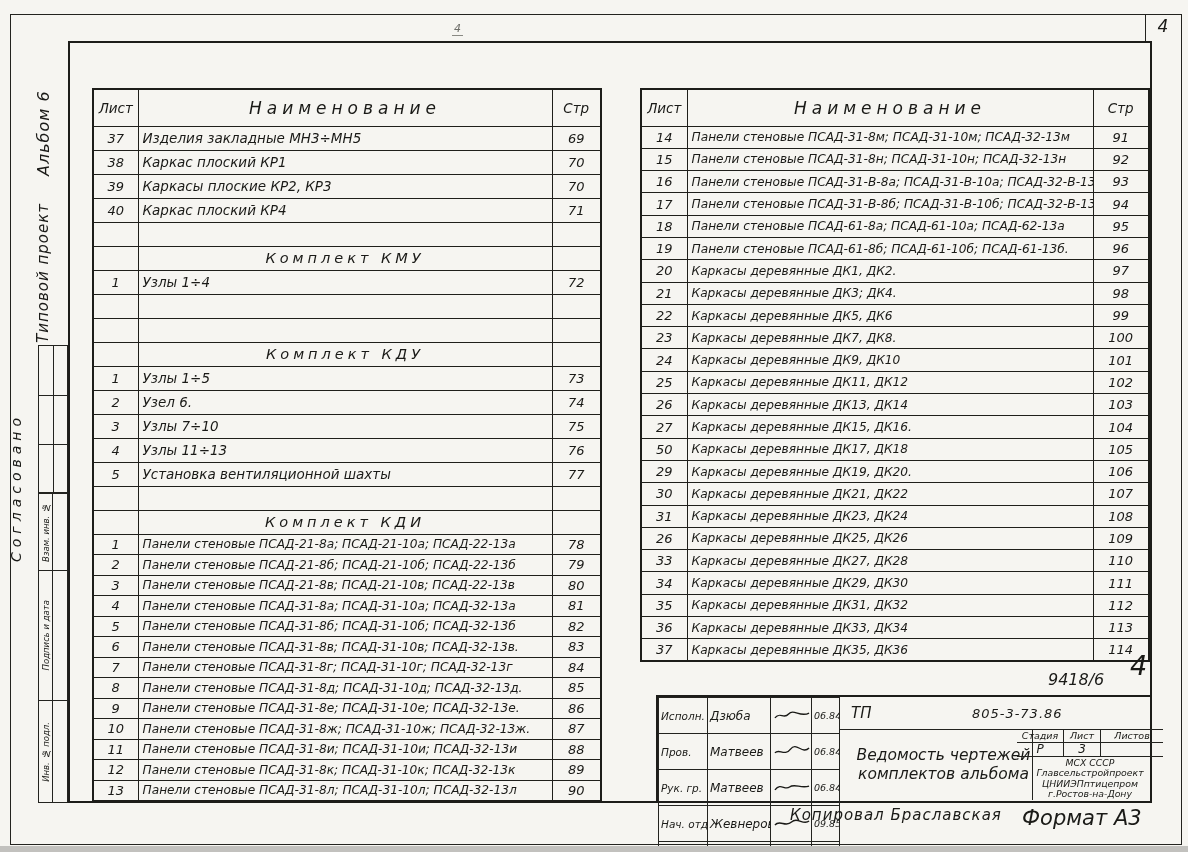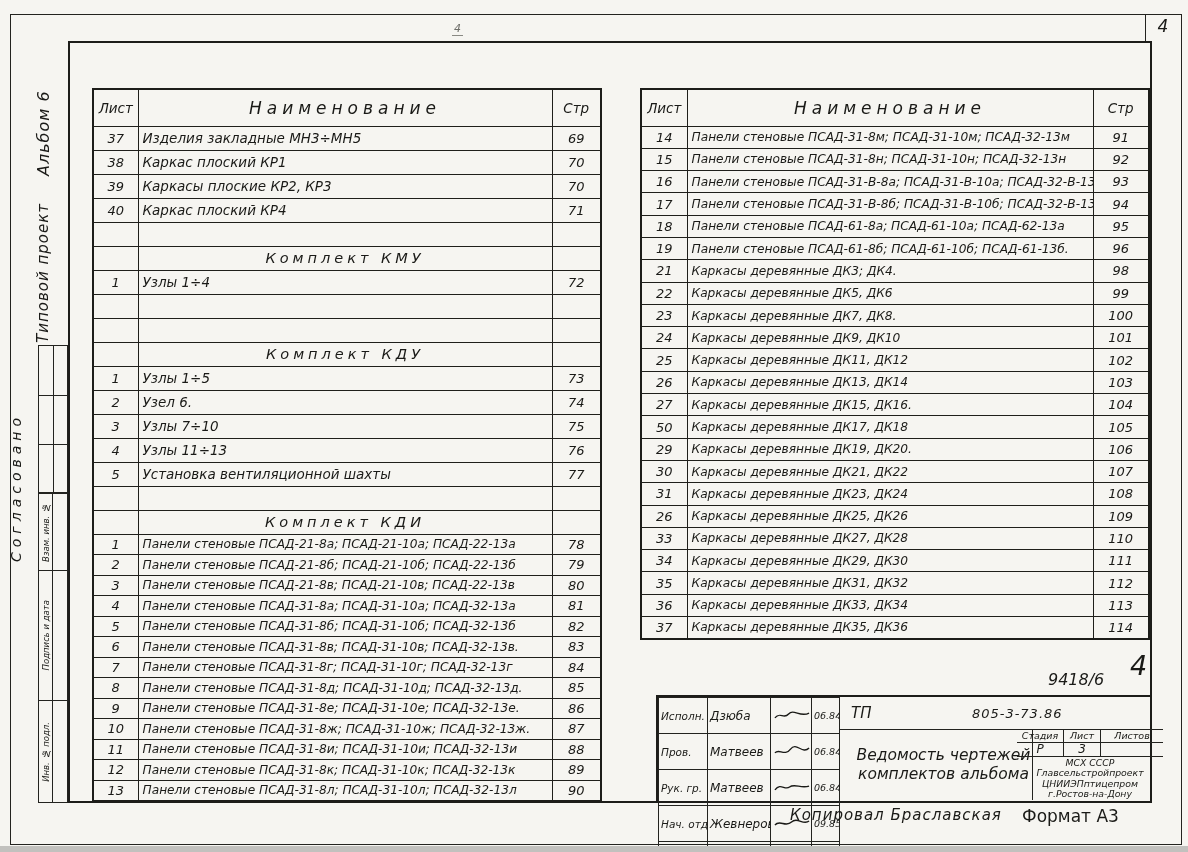--- a/index.html
+++ b/index.html
@@ -64,21 +64,21 @@
   .stageblock{position:absolute;left:178px;top:33px;right:0;height:70px;}
   .stagerow{display:flex;height:13px;border-bottom:1.2px solid #23231f;box-sizing:border-box;}
   .stagerow.vals{height:14px;}
   .stagerow .sc{box-sizing:border-box;border-right:1.2px solid #23231f;font-style:italic;font-size:9.5px;text-align:center;overflow:hidden;line-height:12px;}
   .stagerow .sc:last-child{border-right:none;}
   .sc.c1{width:47px;}.sc.c2{width:37px;}.sc.c3{flex:1;}
   .stagerow.vals .sc{font-size:12px;line-height:13px;}
   .orgcell{height:43px;display:flex;flex-direction:column;align-items:center;justify-content:center;font-style:italic;font-size:9.3px;line-height:1.12;text-align:center;}
   
   .copied{position:absolute;left:790px;top:806px;font-style:italic;font-size:15px;letter-spacing:1px;}
-  .format{position:absolute;left:1022px;top:806px;font-size:17px;}
+  .format{position:absolute;left:1022px;top:806px;font-style:italic;font-size:21px;}
 </style>
 </head>
 <body>
 
 <div class="sheet">
 
   <div class="outer-border"></div>
   <div class="topstrip-divider"></div>
   <div class="top-sheet-num">4</div>
   <div class="top-center-mark">4</div>
@@ -306,20 +306,25 @@
         </tr>
         <tr class="rrow">
           <td class="c-num">18</td>
           <td class="c-name">Панели стеновые ПСАД-61-8а; ПСАД-61-10а; ПСАД-62-13а</td>
           <td class="c-num">95</td>
         </tr>
         <tr class="rrow">
           <td class="c-num">19</td>
           <td class="c-name">Панели стеновые ПСАД-61-8б; ПСАД-61-10б; ПСАД-61-13б.</td>
           <td class="c-num">96</td>
+        </tr>
+        <tr class="rrow">
+          <td class="c-num">20</td>
+          <td class="c-name">Каркасы деревянные ДК1, ДК2.</td>
+          <td class="c-num">97</td>
         </tr>
         <tr class="rrow">
           <td class="c-num">21</td>
           <td class="c-name">Каркасы деревянные ДК3; ДК4.</td>
           <td class="c-num">98</td>
         </tr>
         <tr class="rrow">
           <td class="c-num">22</td>
           <td class="c-name">Каркасы деревянные ДК5, ДК6</td>
           <td class="c-num">99</td>

